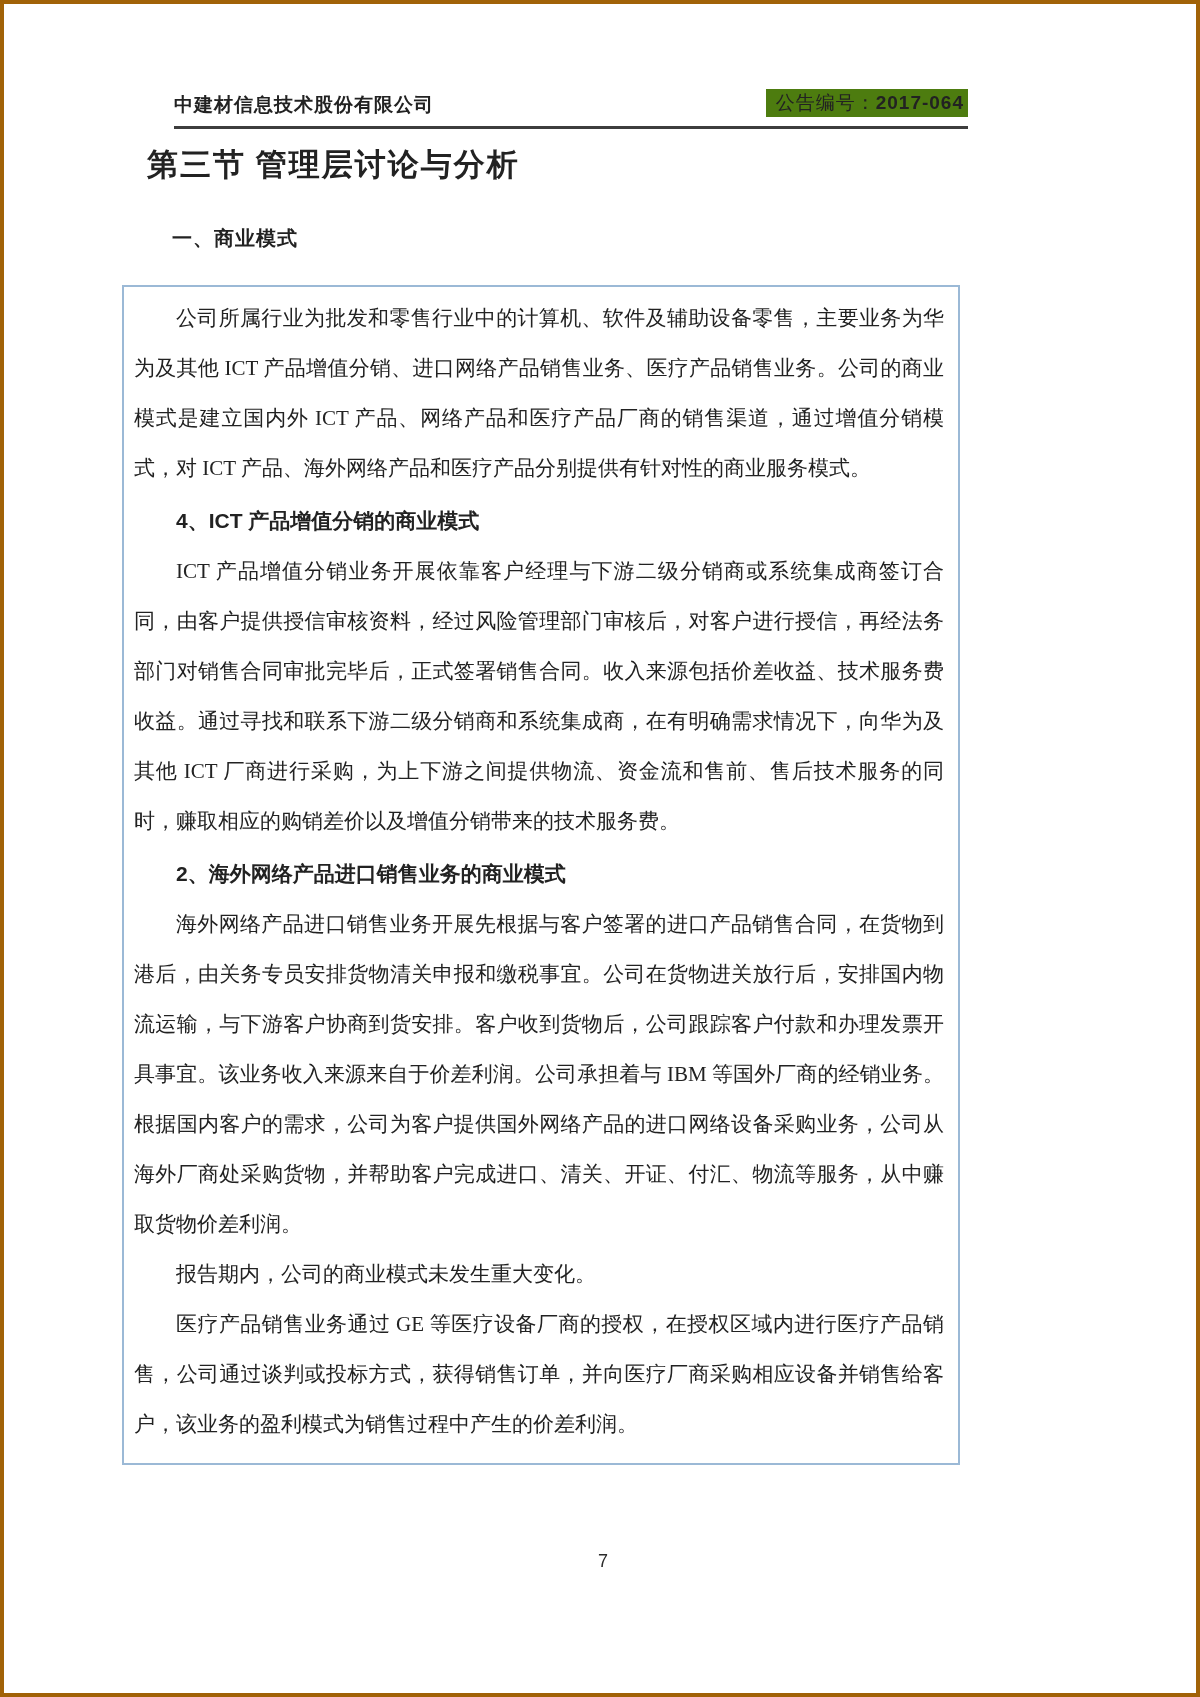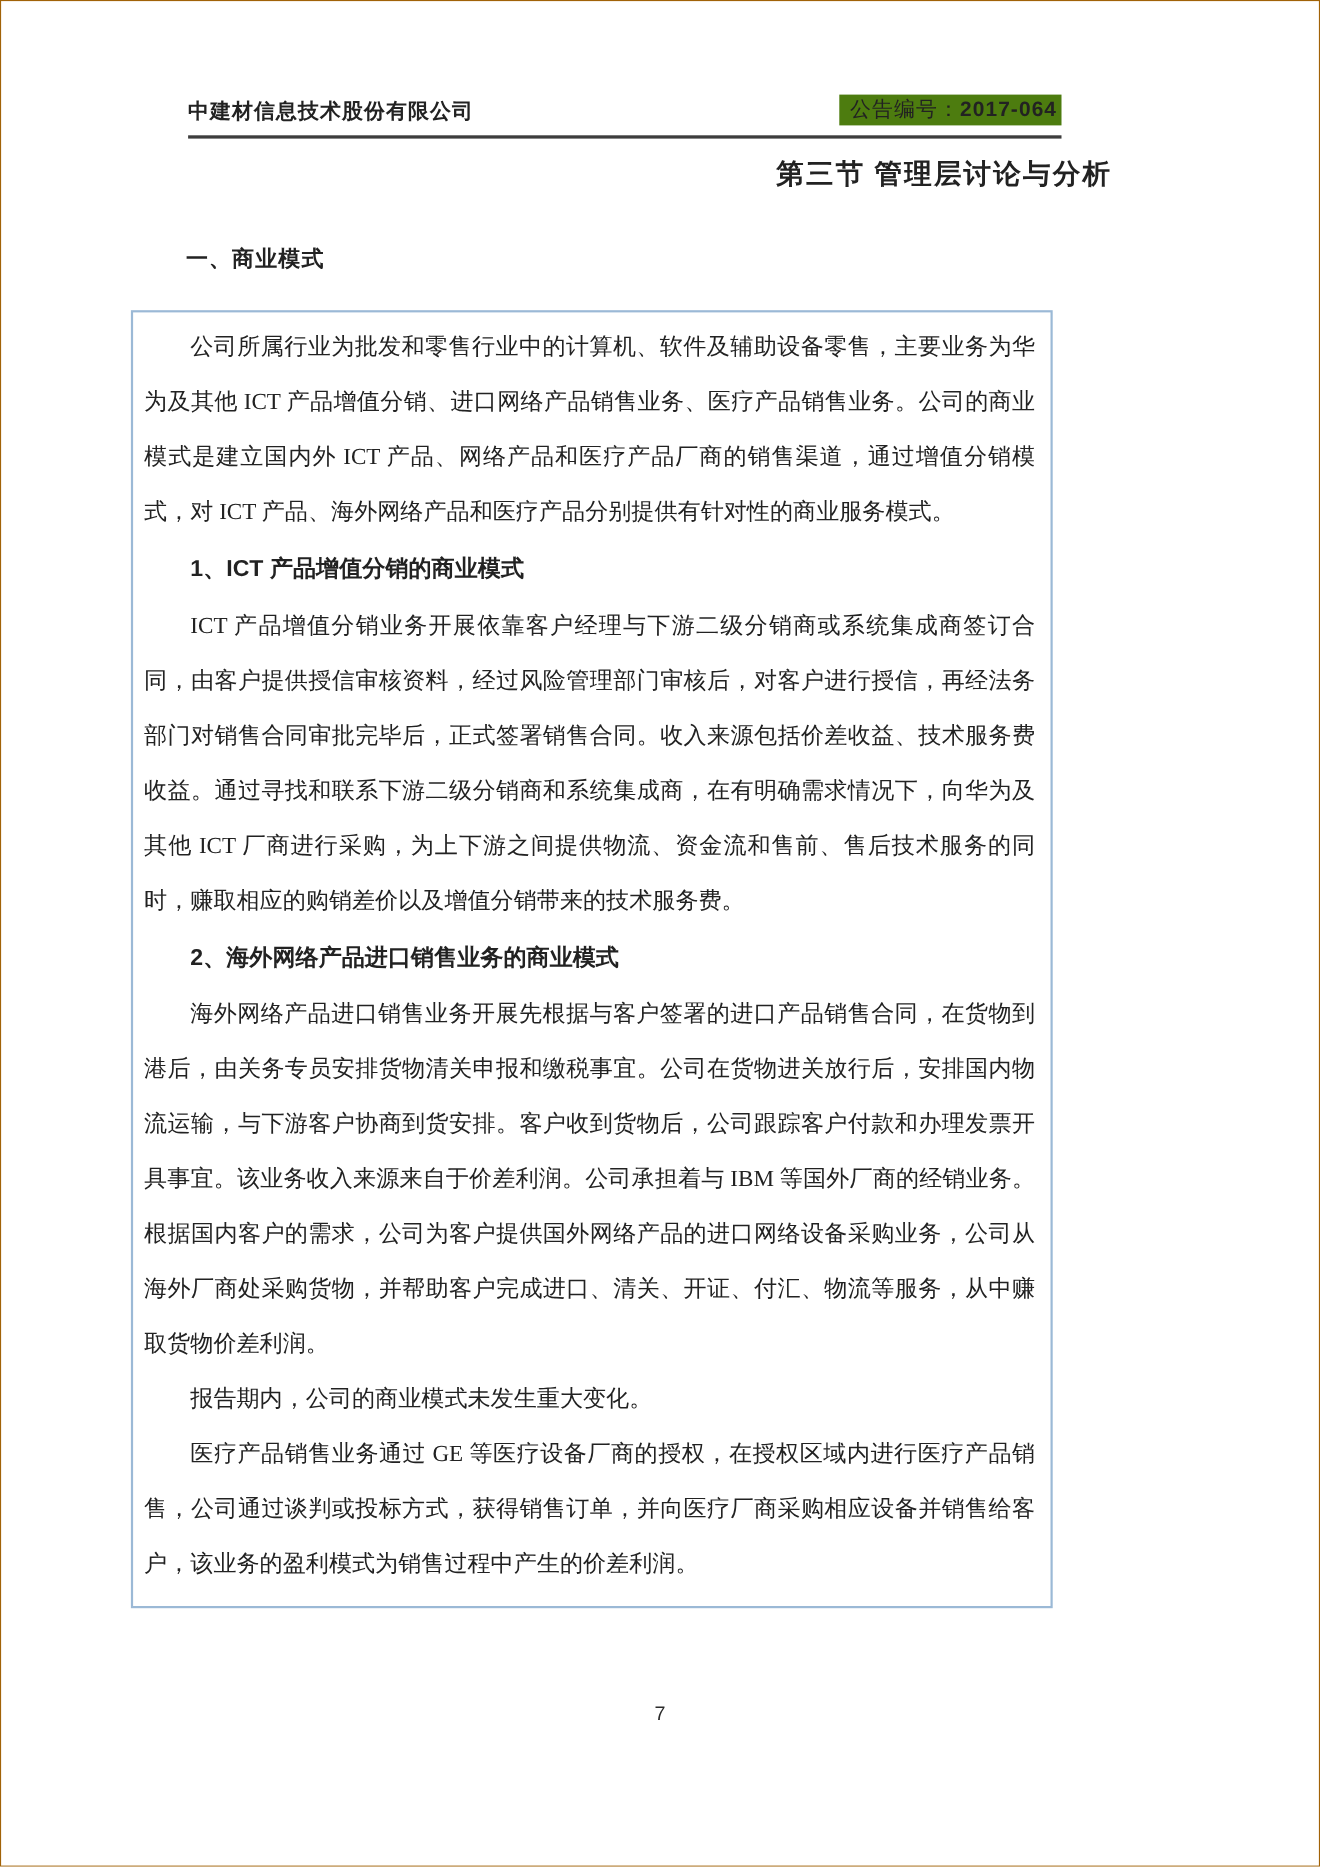--- a/index.html
+++ b/index.html
@@ -2,21 +2,21 @@
 <html lang="zh"><head>
 <meta charset="utf-8">
 <style>
   * { margin: 0; padding: 0; box-sizing: border-box; }
   html, body { background: #ffffff; }
   .page {
     position: relative;
     width: 1200px;
     height: 1697px;
     background: #ffffff;
-    border: 1px solid #a16207;
+    border: 4px solid #a16207;
     font-family: "Liberation Serif", "DejaVu Serif", serif;
     color: #222222;
     overflow: hidden;
     padding-left: 28px;
   }
 
   
   .doc-header {
     position: absolute;
     left: 170px;
@@ -41,25 +41,25 @@
     margin-top: 29px;
   }
   .notice-no .num {
     font-family: "Liberation Sans", "DejaVu Sans", sans-serif;
     font-weight: 600;
   }
 
   
   .doc-title {
     position: absolute;
-    left: 130px;
+    left: 143px;
     top: 140px;
     width: 880px;
-    text-align: right;
-    font-size: 25px;
+    text-align: left;
+    font-size: 31px;
     font-weight: bold;
     letter-spacing: 2px;
   }
 
   
   .section-heading {
     position: absolute;
     left: 168px;
     top: 221px;
     font-family: "Liberation Sans", "DejaVu Sans", sans-serif;
@@ -115,21 +115,21 @@
       <span>公告编号：</span><span class="num">2017-064</span>
     </span>
   </div>
 
   <h1 class="doc-title">第三节 管理层讨论与分析</h1>
 
   <h2 class="section-heading">一、商业模式</h2>
 
   <div class="content-box">
     <p class="para-body">公司所属行业为批发和零售行业中的计算机、软件及辅助设备零售，主要业务为华为及其他 ICT 产品增值分销、进口网络产品销售业务、医疗产品销售业务。公司的商业模式是建立国内外 ICT 产品、网络产品和医疗产品厂商的销售渠道，通过增值分销模式，对 ICT 产品、海外网络产品和医疗产品分别提供有针对性的商业服务模式。</p>
-    <p class="para-heading">1、ICT 产品增值分销的商业模式</p>
+    <p class="para-heading">4、ICT 产品增值分销的商业模式</p>
     <p class="para-body">ICT 产品增值分销业务开展依靠客户经理与下游二级分销商或系统集成商签订合同，由客户提供授信审核资料，经过风险管理部门审核后，对客户进行授信，再经法务部门对销售合同审批完毕后，正式签署销售合同。收入来源包括价差收益、技术服务费收益。通过寻找和联系下游二级分销商和系统集成商，在有明确需求情况下，向华为及其他 ICT 厂商进行采购，为上下游之间提供物流、资金流和售前、售后技术服务的同时，赚取相应的购销差价以及增值分销带来的技术服务费。</p>
     <p class="para-heading">2、海外网络产品进口销售业务的商业模式</p>
     <p class="para-body">海外网络产品进口销售业务开展先根据与客户签署的进口产品销售合同，在货物到港后，由关务专员安排货物清关申报和缴税事宜。公司在货物进关放行后，安排国内物流运输，与下游客户协商到货安排。客户收到货物后，公司跟踪客户付款和办理发票开具事宜。该业务收入来源来自于价差利润。公司承担着与 IBM 等国外厂商的经销业务。根据国内客户的需求，公司为客户提供国外网络产品的进口网络设备采购业务，公司从海外厂商处采购货物，并帮助客户完成进口、清关、开证、付汇、物流等服务，从中赚取货物价差利润。</p>
     <p class="para-body">报告期内，公司的商业模式未发生重大变化。</p>
     <p class="para-body">医疗产品销售业务通过 GE 等医疗设备厂商的授权，在授权区域内进行医疗产品销售，公司通过谈判或投标方式，获得销售订单，并向医疗厂商采购相应设备并销售给客户，该业务的盈利模式为销售过程中产生的价差利润。</p>
   </div>
 
   <div class="page-footer">
     <span>7</span>
   </div>

